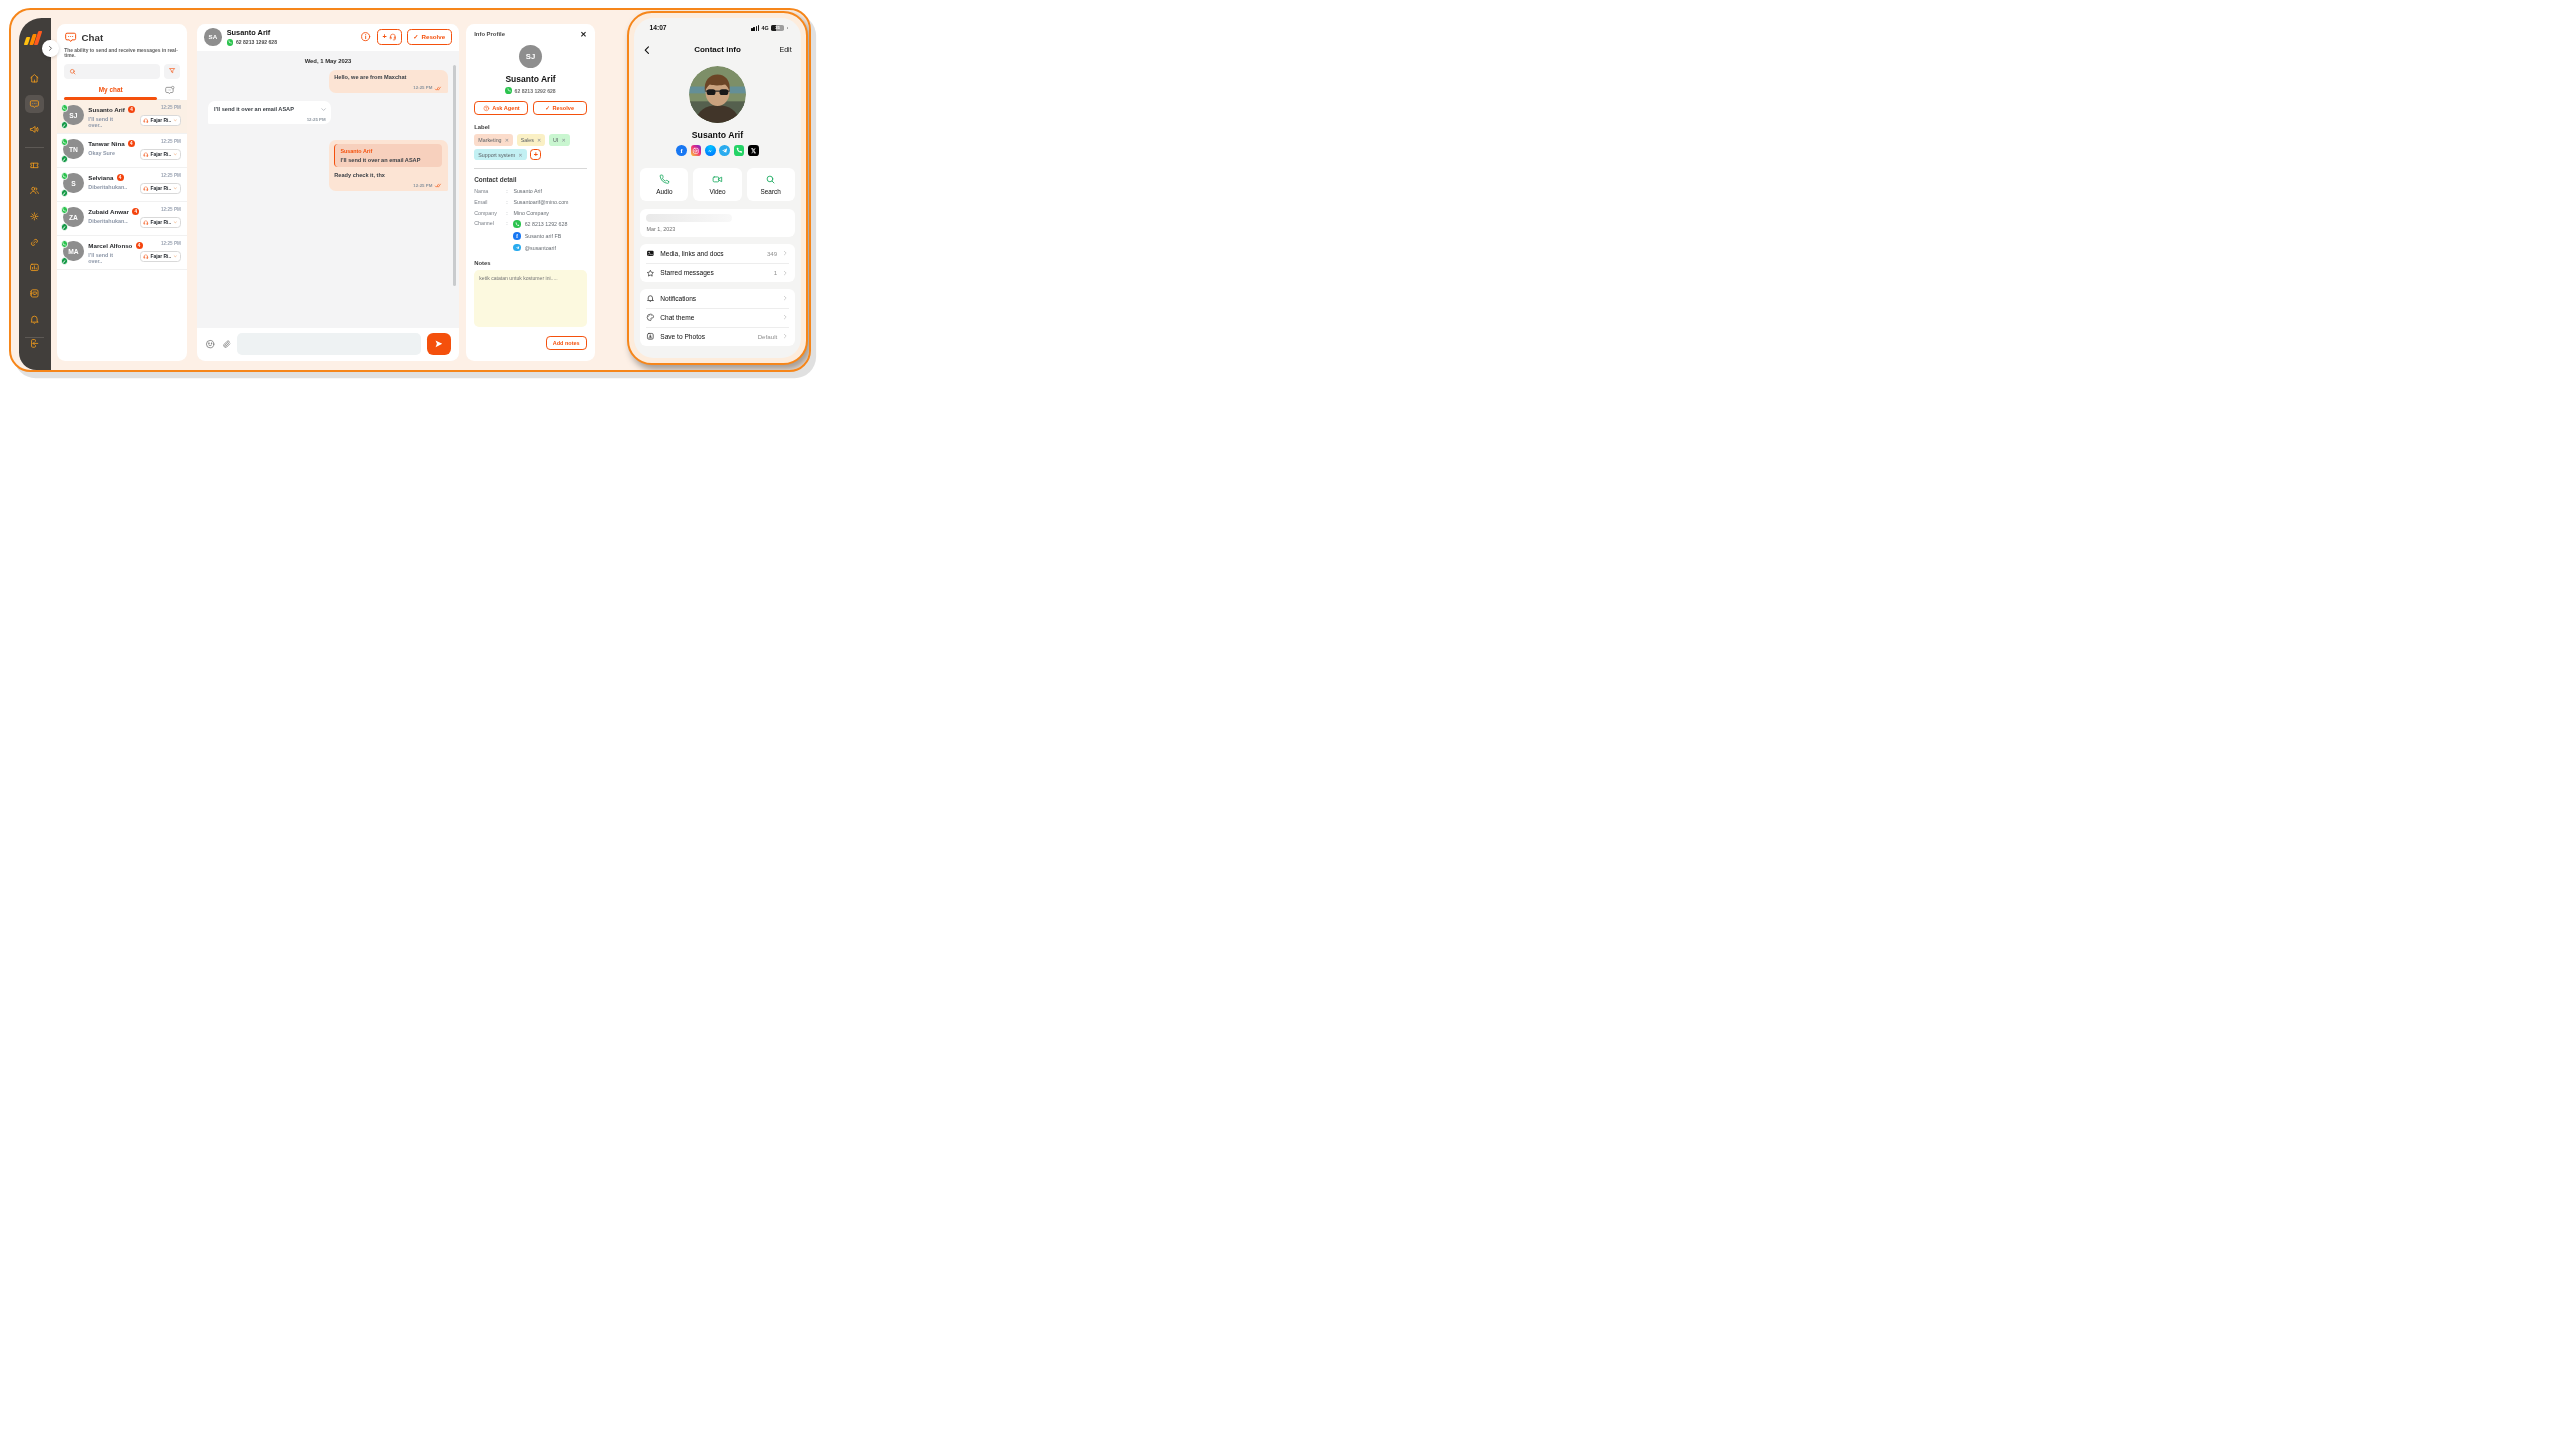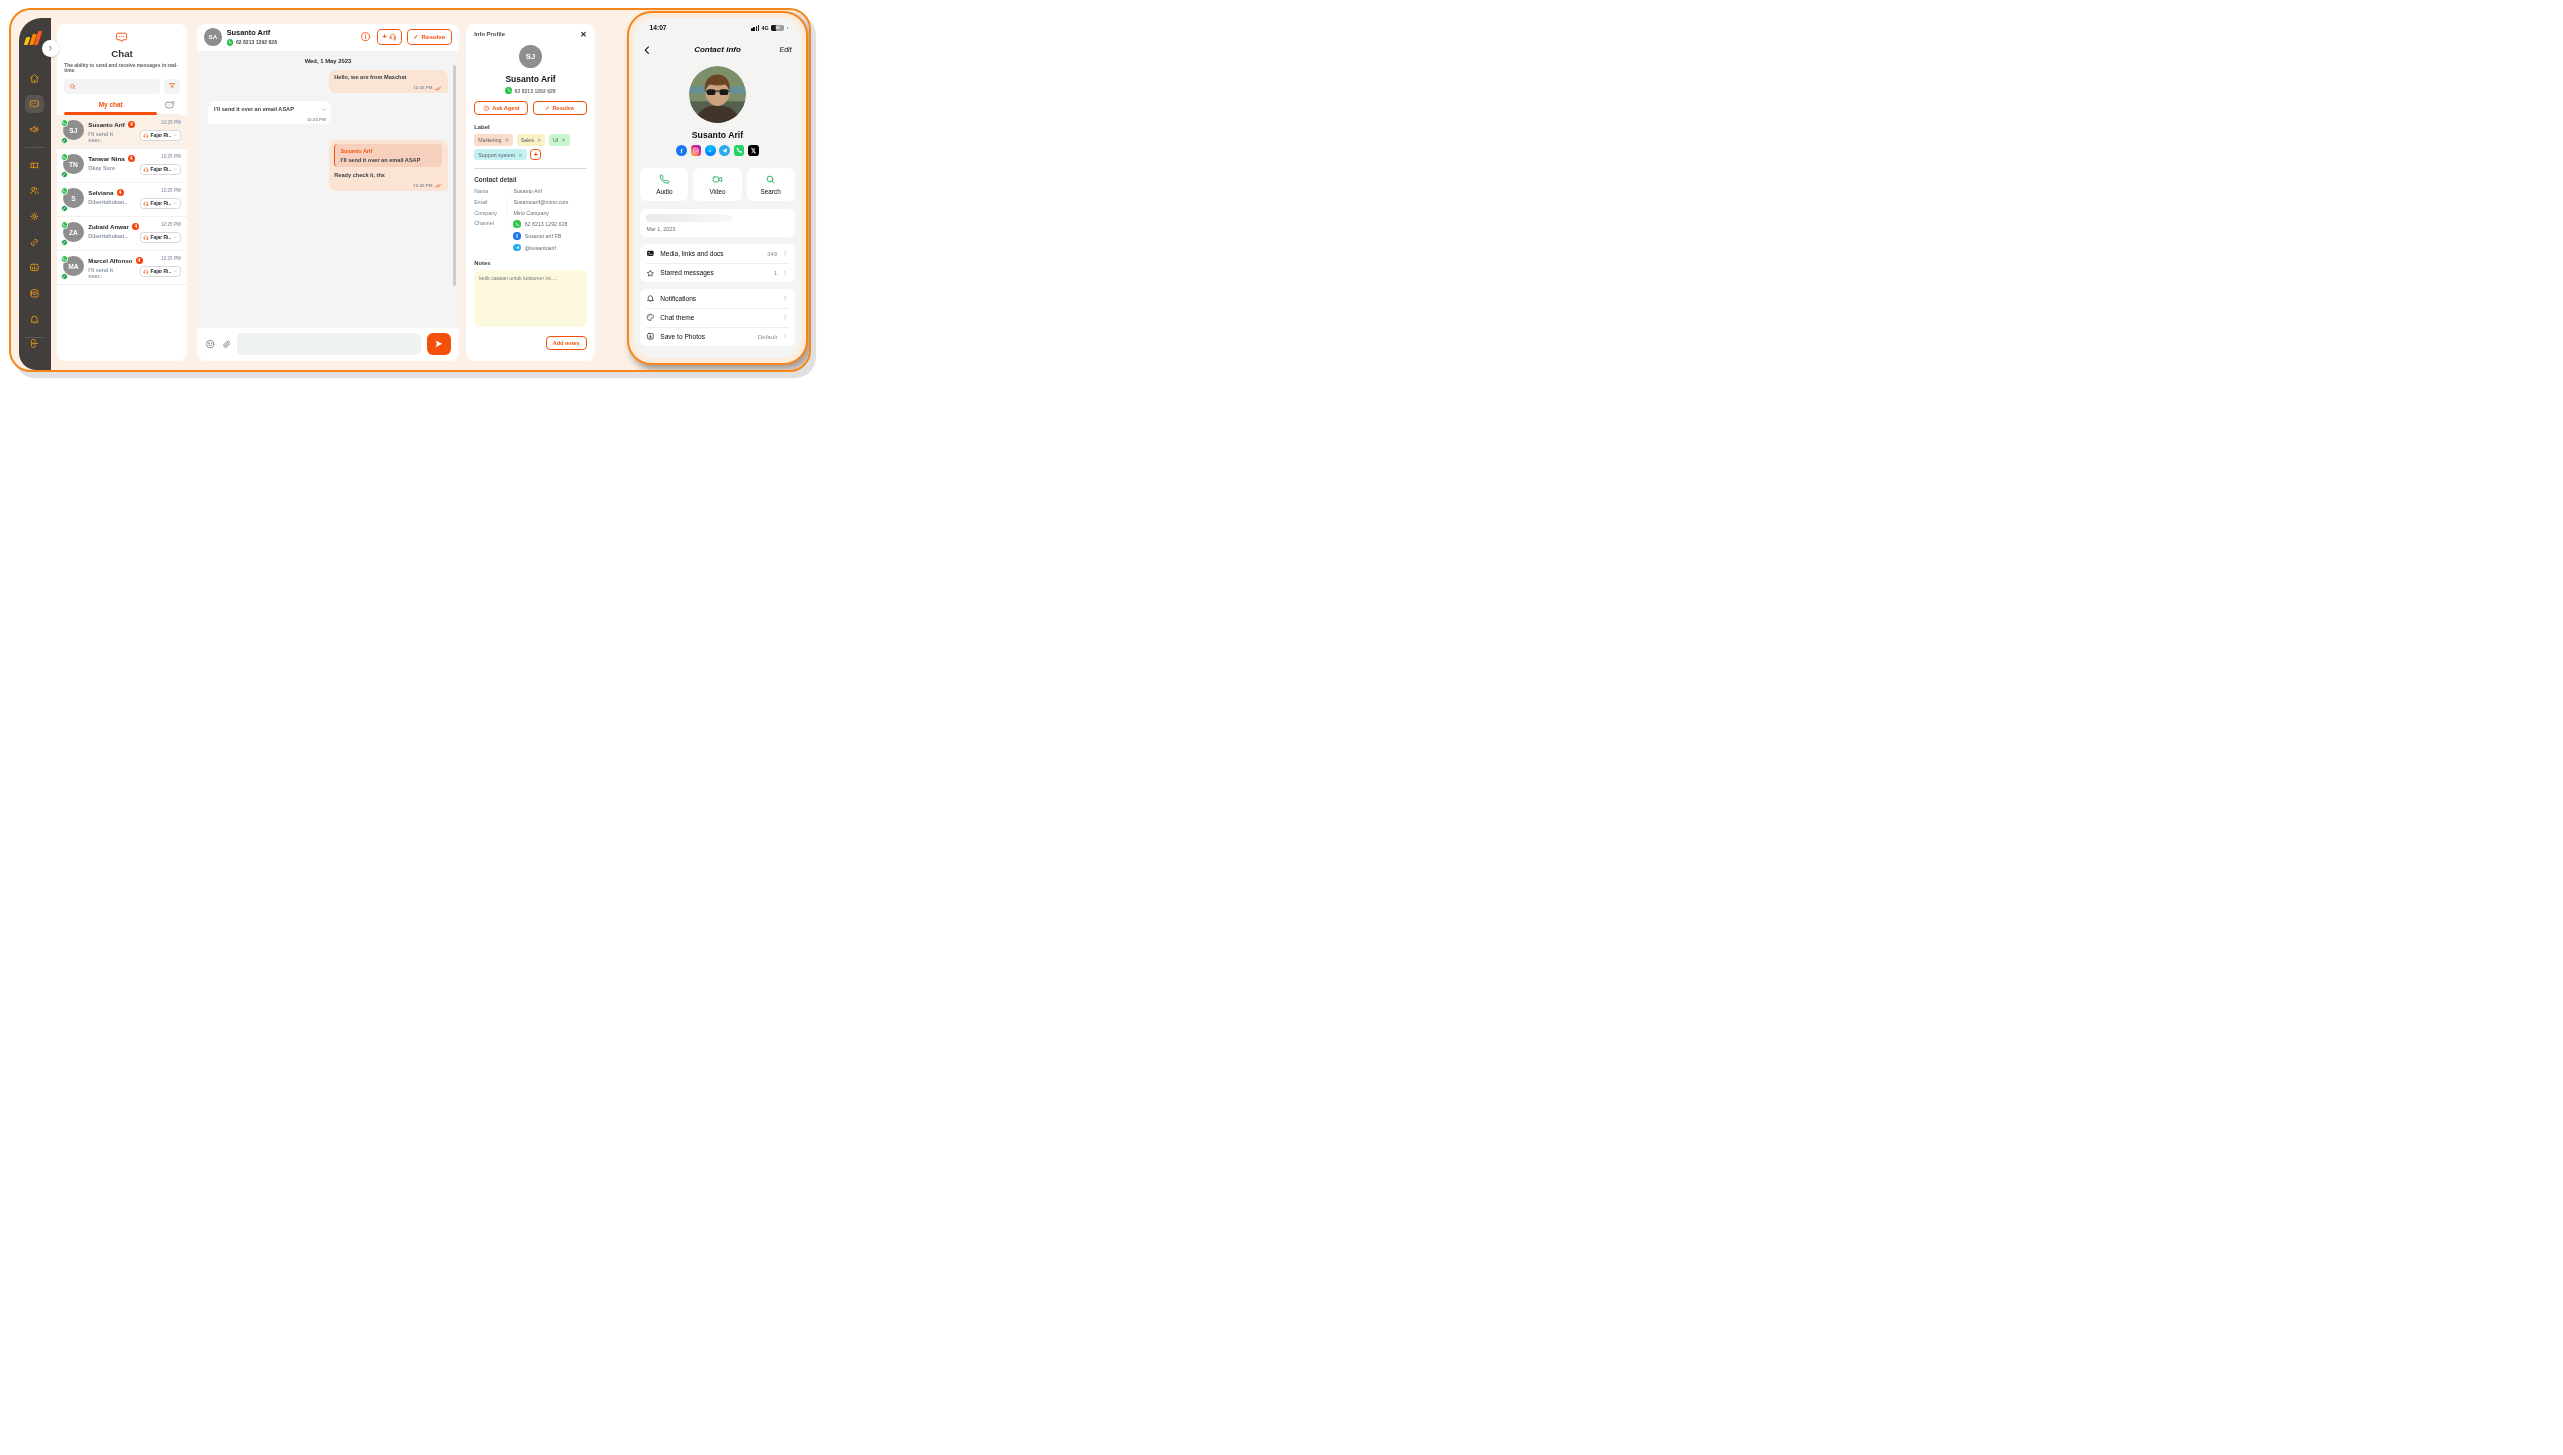--- a/index.html
+++ b/index.html
@@ -28,21 +28,21 @@
   .side-item.active { background:#595450; }
   .side-div { width:19.5px; height:0.5px; background:#5d5955; margin:1px 0; }
   .side-logout { margin-top:auto; margin-bottom:33px; }
 
   
   .panel { position:absolute; top:14px; height:337px; background:#fff; border-radius:8.2px; }
 
   
   .list-panel { left:46px; width:130px; display:flex; flex-direction:column; overflow:hidden; }
   .lp-head { padding:7.2px 7.2px 0; }
-  .lp-title-row { display:flex; align-items:center; gap:4.1px;flex-direction:column; }
+  .lp-title-row { display:flex; align-items:center; gap:4.1px; }
   .lp-title-row svg { width:13.3px; height:13.3px; color:#f4500c; }
   .lp-title { font-size:9.7px; font-weight:bold; color:#333; }
   .lp-sub { font-size:4.9px; color:#5f5f5f; font-weight:bold; margin-top:3.6px; }
   .search-row { display:flex; gap:4.1px; margin-top:6.2px; }
   .search-box { flex:1; height:15.4px; background:#f3f3f4; border-radius:4.1px; display:flex; align-items:center;
                 padding:0 4.6px; gap:3.1px; }
   .search-box svg { width:7.2px; height:7.2px; color:#f4500c; flex:none; }
   .search-box input { border:none; outline:none; background:transparent; width:100%; font-size:5.6px;
                       font-family:"Liberation Sans",sans-serif; }
   .filter-btn { width:15.4px; height:15.4px; background:#f3f3f4; border-radius:4.1px; display:flex; align-items:center;
@@ -178,21 +178,21 @@
   .st-time { font-size:6.7px; font-weight:bold; color:#111; }
   .st-right { display:flex; align-items:center; gap:2.6px; }
   .sig { display:flex; align-items:flex-end; gap:0.8px; }
   .sig i { display:block; width:1.3px; background:#111; border-radius:0.5px; }
   .st-net { font-size:5.4px; font-weight:bold; color:#111; }
   .battery { position:relative; width:12.3px; height:6.2px; border-radius:1.8px; background:#9e9e9e; overflow:hidden; }
   .battery .fill { position:absolute; left:0; top:0; bottom:0; width:40%; background:#1c1c1c; }
   .battery .num { position:absolute; inset:0; display:flex; align-items:center; justify-content:center;
                   font-size:4.1px; font-weight:bold; color:#fff; }
   .bat-nub { width:0.8px; height:2.3px; background:#9e9e9e; border-radius:0.5px; margin-left:0.5px; }
-  .nav-row { position:relative; margin-top:12.3px; height:12.3px; display:flex; align-items:center;font-style:italic; }
+  .nav-row { position:relative; margin-top:12.3px; height:12.3px; display:flex; align-items:center; }
   .back-ic { position:absolute; left:2.1px; width:10.3px; height:10.3px; color:#0d0d0d; cursor:pointer; }
   .nav-title { width:100%; text-align:center; font-size:8px; font-weight:bold; color:#0d0d0d; }
   .edit-lbl { position:absolute; right:3.1px; font-size:7px; color:#0d0d0d; cursor:pointer; }
   .ph-avatar { width:57px; height:57px; border-radius:50%; margin:10.3px auto 0; overflow:hidden; }
   .ph-name { text-align:center; font-size:8.7px; font-weight:bold; color:#0d0d0d; margin-top:6.7px; }
   .socials { display:flex; justify-content:center; gap:3.6px; margin-top:5.1px; }
   .soc { width:10.8px; height:10.8px; display:flex; align-items:center; justify-content:center; cursor:pointer; }
   .soc-fb { border-radius:50%; background:#1877f2; color:#fff; font-size:6.7px; font-weight:bold;
             font-family:"Liberation Serif",serif; }
   .soc-ig { border-radius:3.1px; background:linear-gradient(45deg,#f9ce34,#ee2a7b 55%,#6228d7); }

